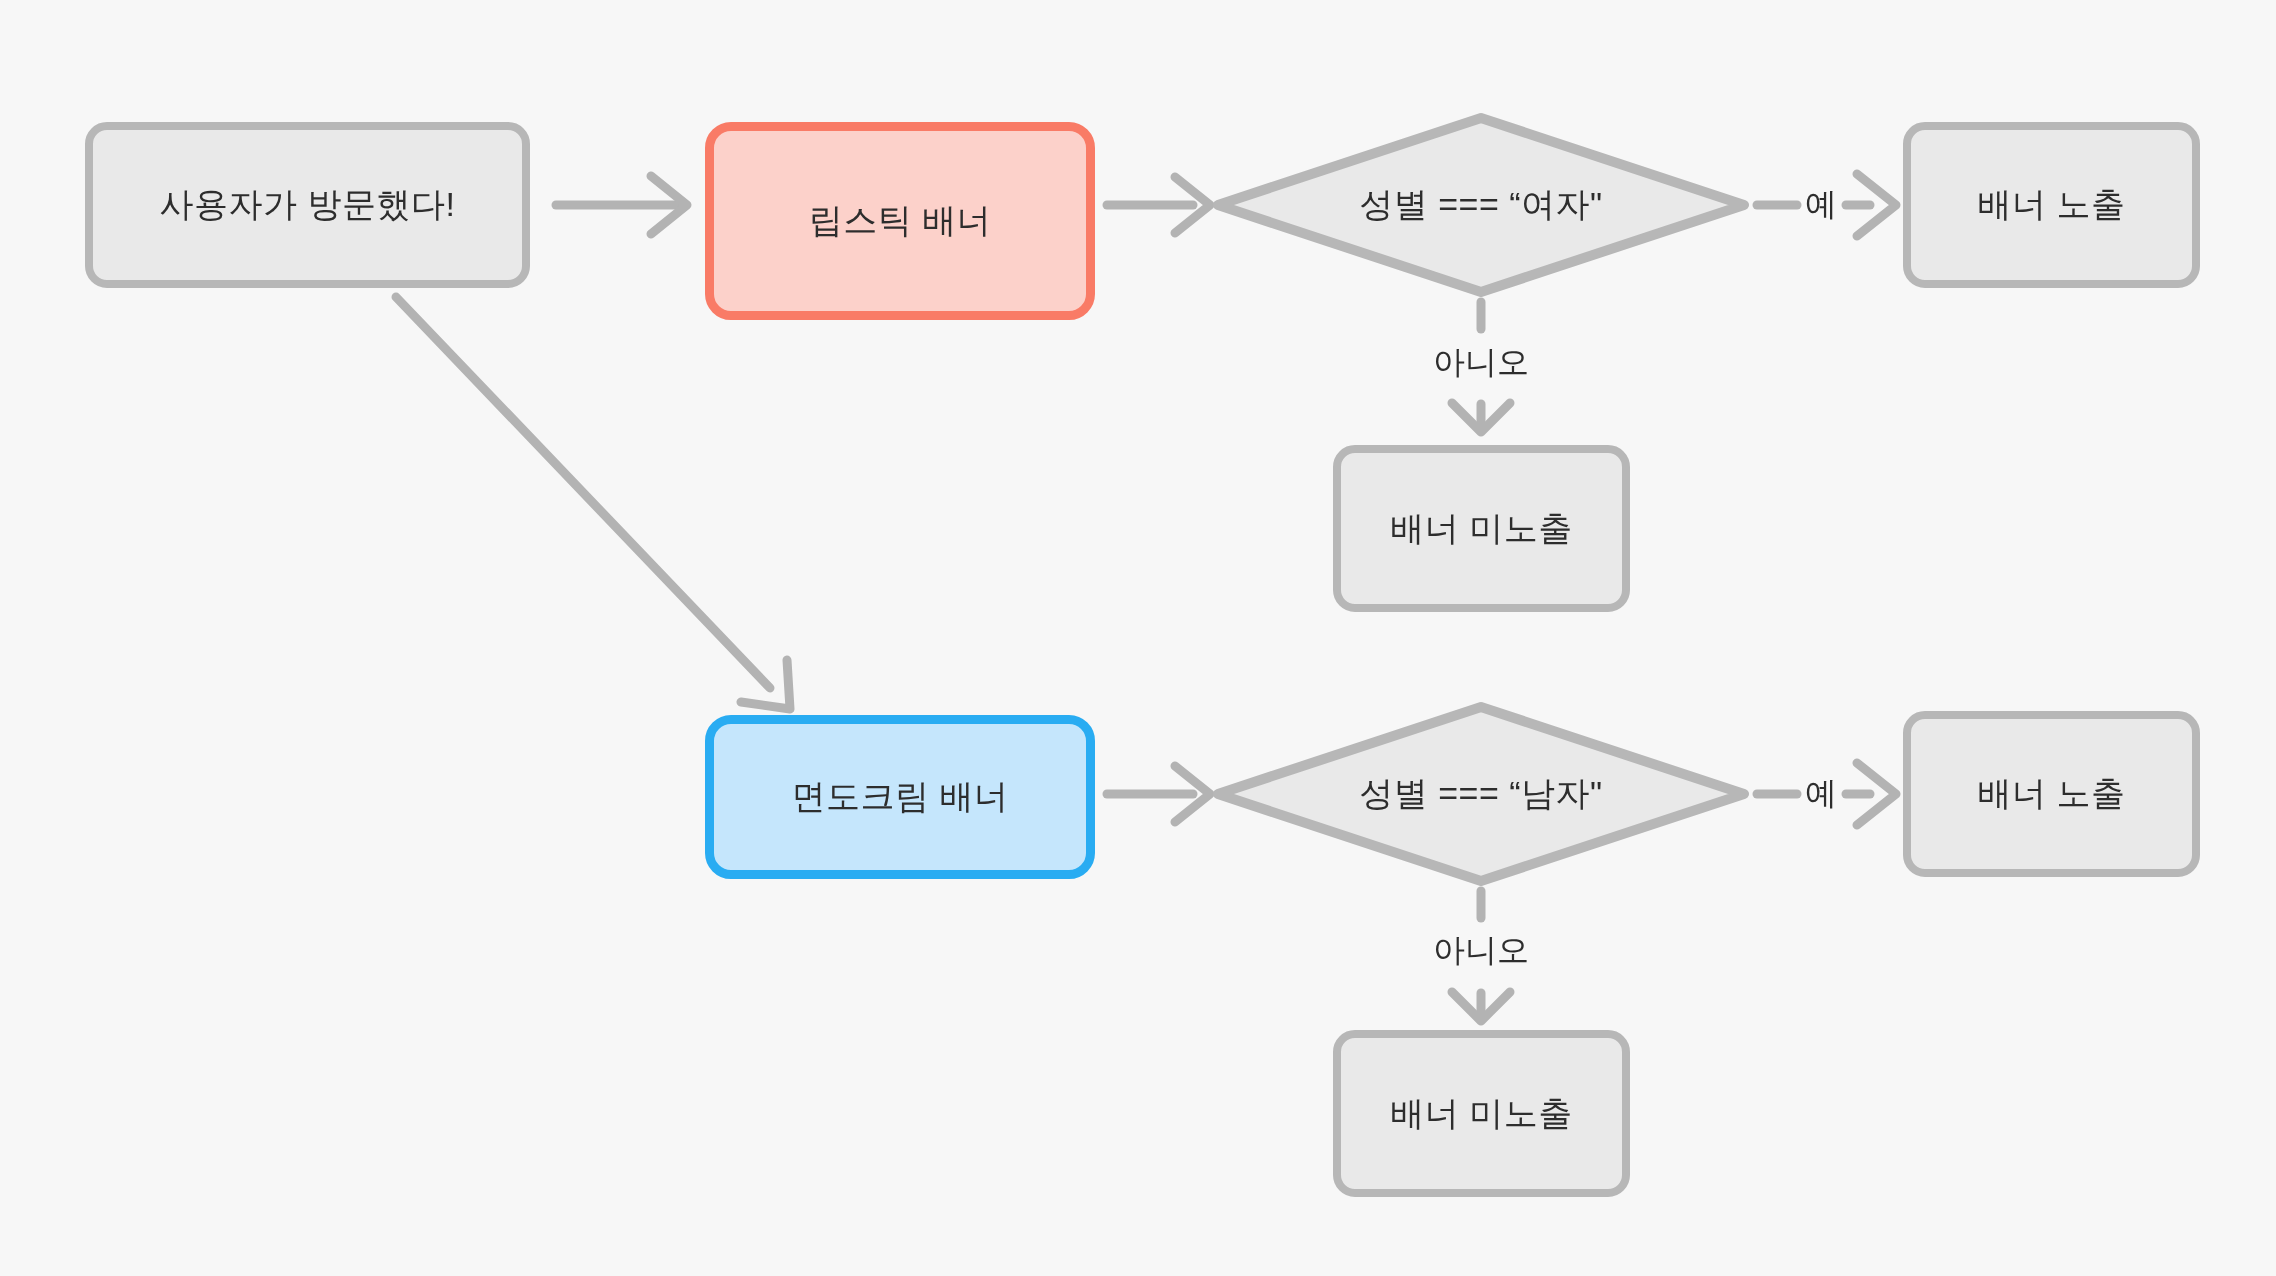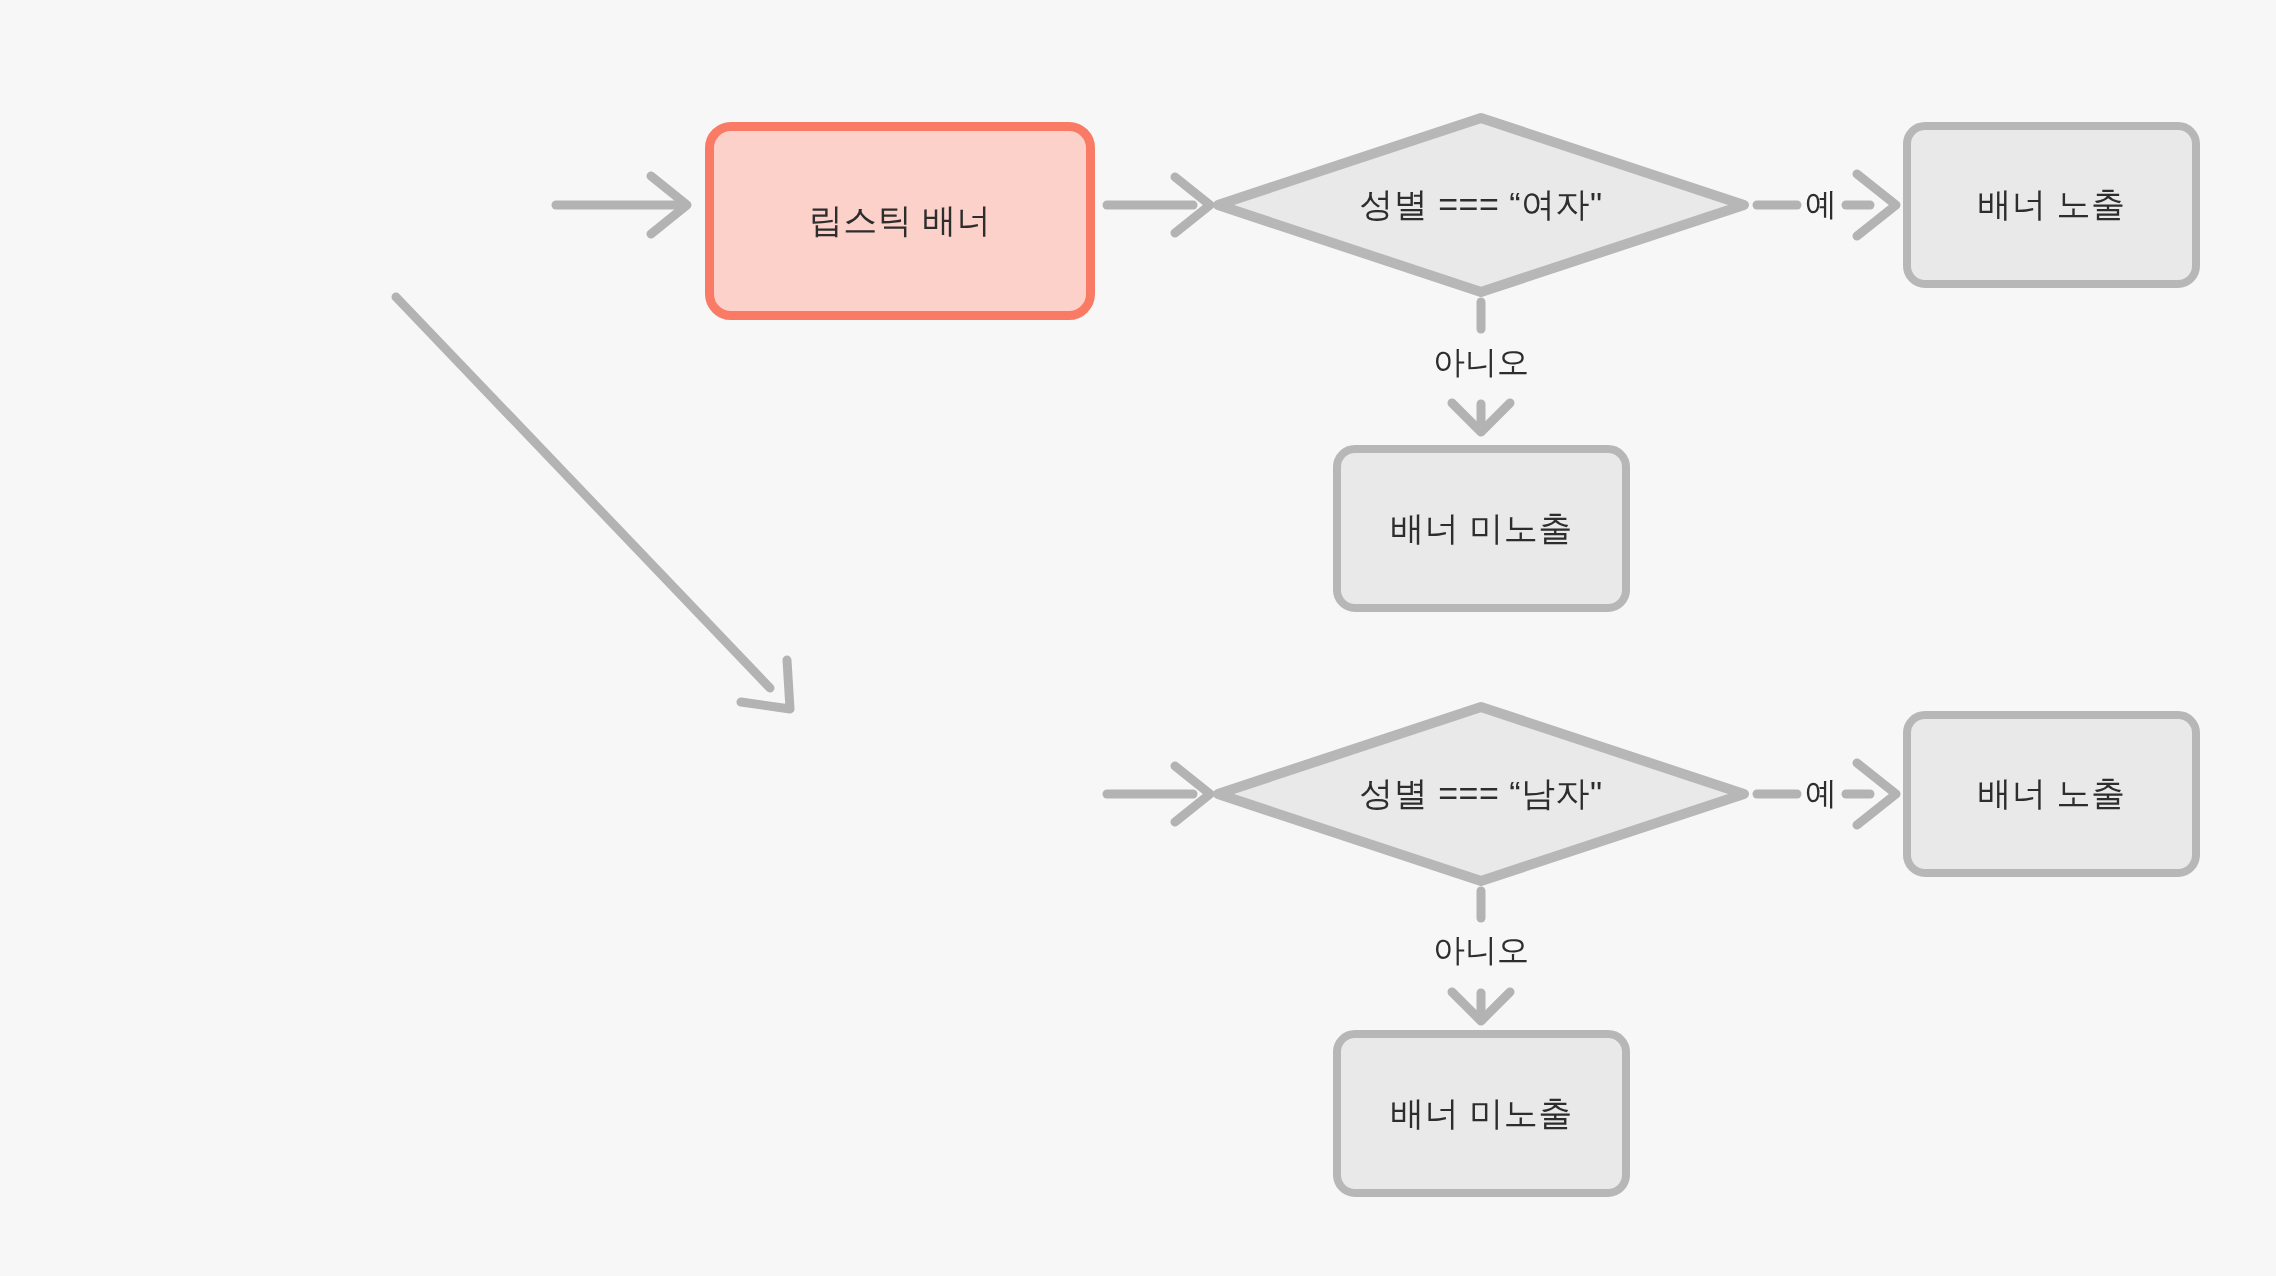--- a/index.html
+++ b/index.html
@@ -127,33 +127,39 @@
       <polyline class="edge" points="1857,763 1896,794 1857,825"></polyline>
     </g>
 
     <g>
       <line class="edge" x1="1481" y1="891" x2="1481" y2="918"></line>
       <line class="edge" x1="1481" y1="993" x2="1481" y2="1018"></line>
       <polyline class="edge" points="1452,992 1481,1021 1510,992"></polyline>
     </g>
   </svg>
 
+  <div class="node gray" style="left:85px; top:122px; width:445px; height:166px;">
+    <span>사용자가 방문했다!</span>
+  </div>
 
   <div class="node red" style="left:705px; top:122px; width:390px; height:198px;">
     <span>립스틱 배너</span>
   </div>
 
   <div class="node gray" style="left:1903px; top:122px; width:297px; height:166px;">
     <span>배너 노출</span>
   </div>
 
   <div class="node gray" style="left:1333px; top:445px; width:297px; height:167px;">
     <span>배너 미노출</span>
   </div>
 
+  <div class="node blue" style="left:705px; top:715px; width:390px; height:164px;">
+    <span>면도크림 배너</span>
+  </div>
 
   <div class="node gray" style="left:1903px; top:711px; width:297px; height:166px;">
     <span>배너 노출</span>
   </div>
 
   <div class="node gray" style="left:1333px; top:1030px; width:297px; height:167px;">
     <span>배너 미노출</span>
   </div>
 
   <div class="diamond-label" style="left:1258px; top:160px; width:446px; height:90px;">

